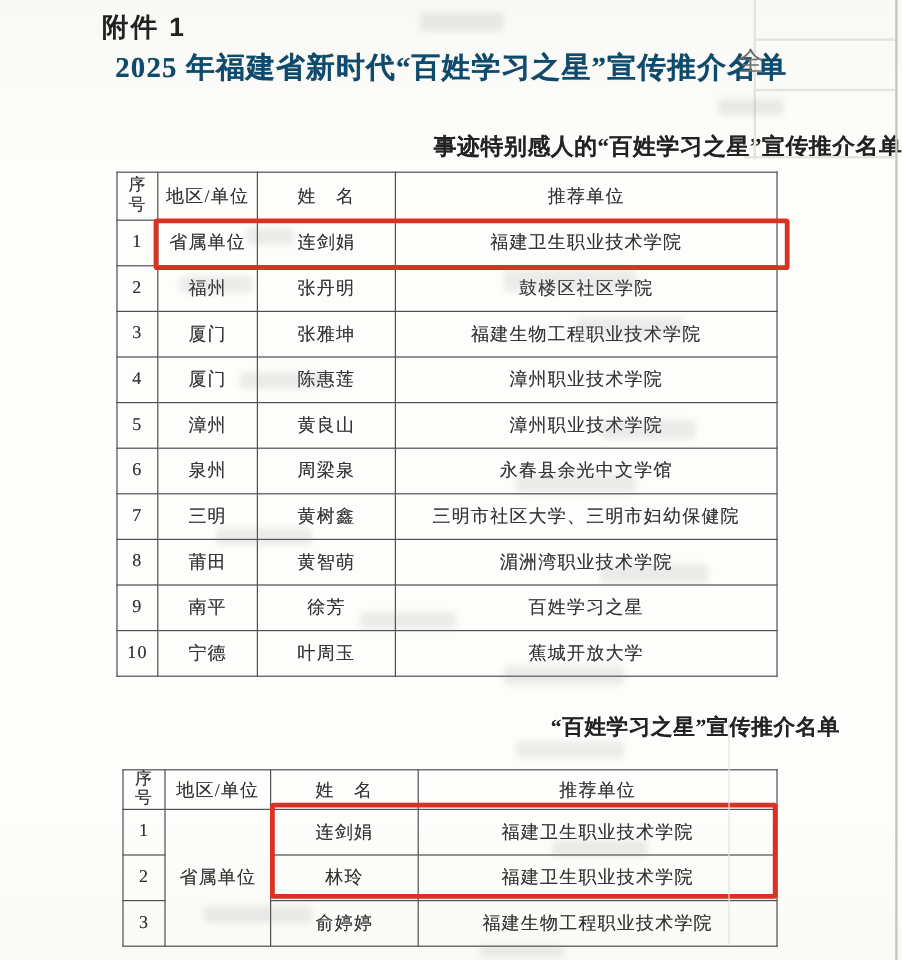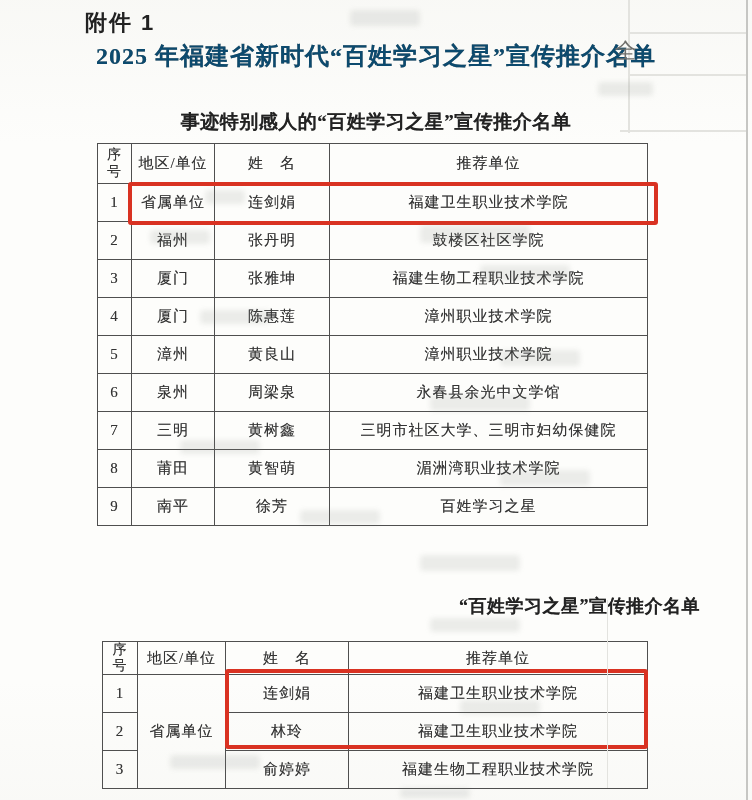--- a/index.html
+++ b/index.html
@@ -19,21 +19,21 @@
     position:absolute;left:85px;top:8px;
     font-family:"Liberation Sans","DejaVu Sans",sans-serif;
     font-size:22px;font-weight:bold;color:#222;letter-spacing:2px;
   }
   .main-title{
     position:absolute;left:0;top:40px;width:752px;text-align:center;
     font-size:24px;font-weight:bold;color:#0c4a6e;letter-spacing:1px;
     text-shadow:0 0 .6px rgba(30,30,30,.55);
   }
   .sub-title{
-    position:absolute;left:0;top:109px;width:752px;text-align:center;
+    position:absolute;left:0;top:109px;width:752px;text-align:right;
     font-size:19px;font-weight:bold;color:#222;letter-spacing:.5px;
     text-shadow:0 0 .5px rgba(30,30,30,.5);
   }
   .sec2-title{
     position:absolute;left:0;top:594px;width:700px;text-align:right;
     font-size:18px;font-weight:bold;color:#222;letter-spacing:.5px;
     text-shadow:0 0 .5px rgba(30,30,30,.5);
   }
   table.doc{
     position:absolute;border-collapse:collapse;table-layout:fixed;
@@ -143,20 +143,26 @@
         <td>莆田</td>
         <td>黄智萌</td>
         <td>湄洲湾职业技术学院</td>
       </tr>
       <tr>
         <td>9</td>
         <td>南平</td>
         <td>徐芳</td>
         <td>百姓学习之星</td>
       </tr>
+      <tr>
+        <td>10</td>
+        <td>宁德</td>
+        <td>叶周玉</td>
+        <td>蕉城开放大学</td>
+      </tr>
     </tbody>
 </table>
 
 <div class="hl-box" id="hl-box-1" style="border-color: rgb(217, 50, 34);"></div>
 
 <div class="sec2-title">“百姓学习之星”宣传推介名单</div>
 
 <table class="doc" id="table2">
   <colgroup>
       <col style="width:35px">

